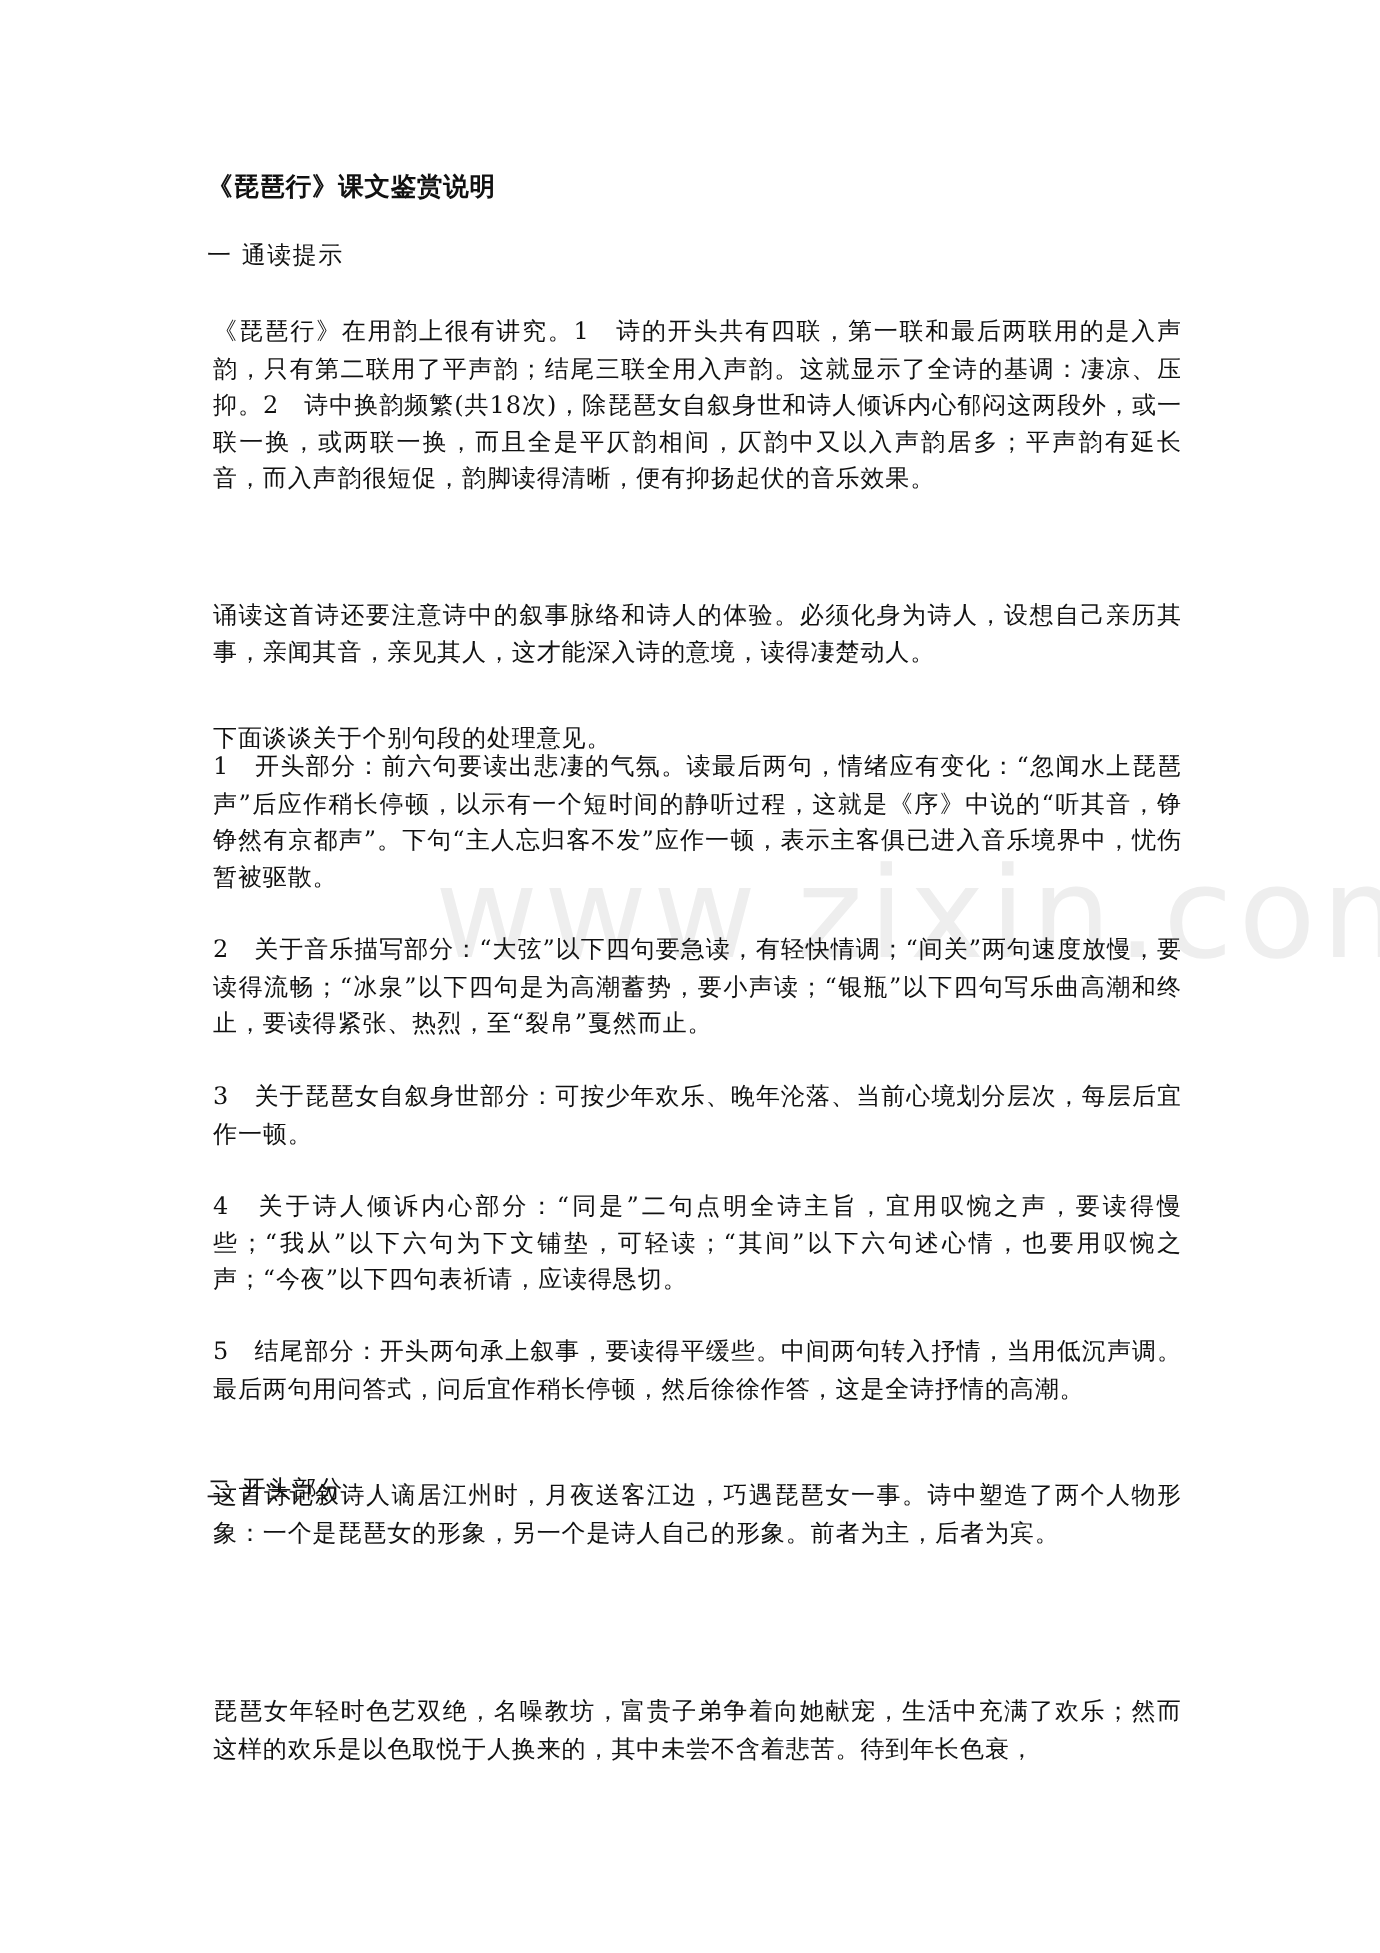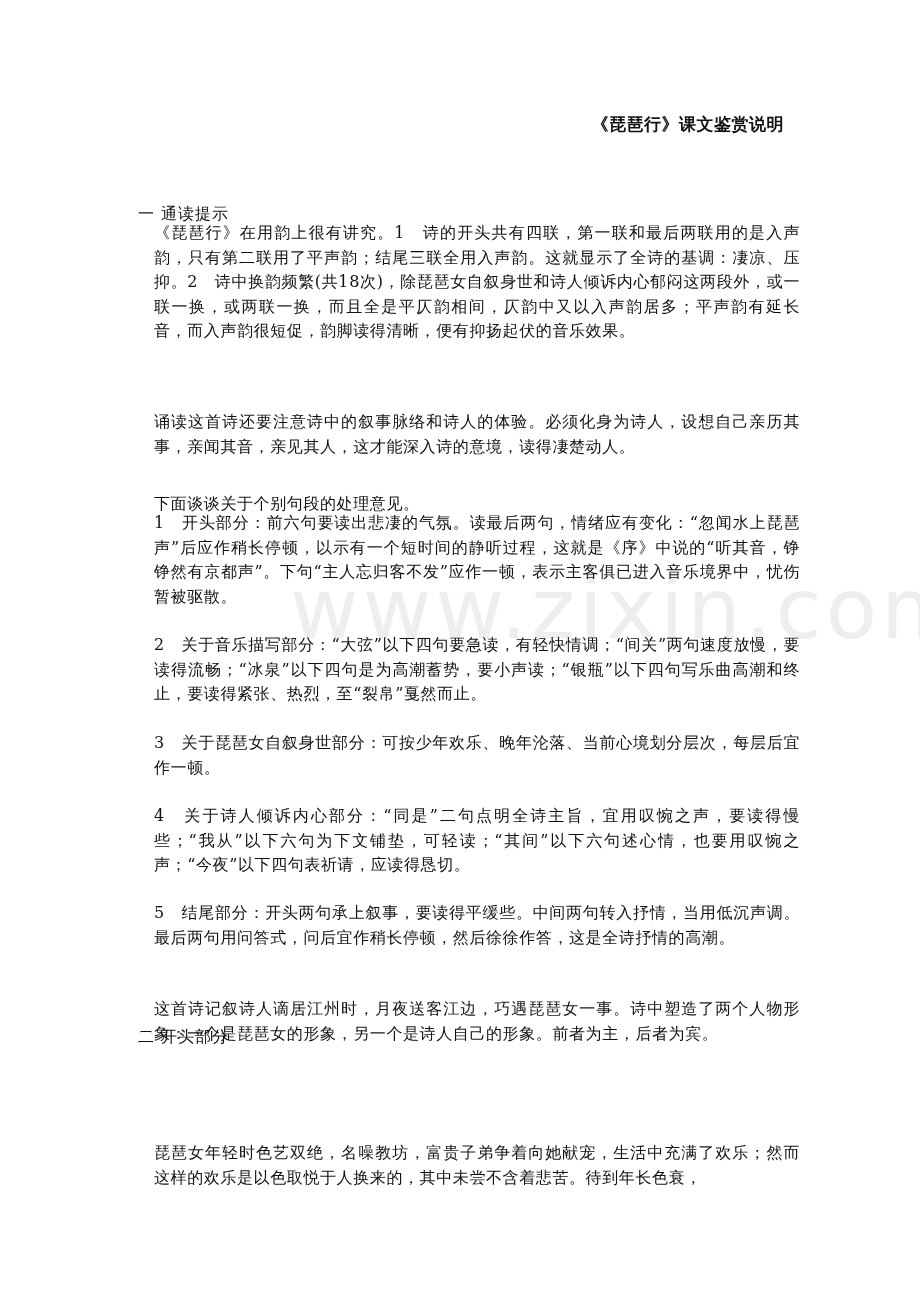--- a/index.html
+++ b/index.html
@@ -1,23 +1,23 @@
 <!DOCTYPE html>
 <html><head>
 <meta charset="utf-8">
 <style>
   html, body { margin: 0; padding: 0; background: #ffffff; }
   body { width: 920px; height: 1302px; position: relative; overflow: hidden;
          font-family: "DejaVu Serif", "Liberation Serif", serif; color: #111; }
   .page { position: absolute; left: 138px; top: 0; width: 646px; }
-  .title { position: absolute; top: 113px; left: 0; width: 646px; text-align: right;
+  .title { position: absolute; top: 113px; left: 0; width: 646px; text-align: left;
            font-size: 17px; font-weight: bold; font-family: "DejaVu Sans", sans-serif; letter-spacing: 0.5px; }
-  .heading { position: absolute; left: 0; font-size: 16px; letter-spacing: 1px; margin-top: 44px; }
+  .heading { position: absolute; left: 0; font-size: 16px; letter-spacing: 1px; }
   .para { position: absolute; left: 0; width: 646px; font-size: 16px; line-height: 24.5px;
-          text-align: justify; letter-spacing: 0.6px; margin: 16px; }
+          text-align: justify; letter-spacing: 0.6px; margin: 4px; }
   .watermark { position: absolute; left: 290px; top: 560px; font-size: 84px; color: #eeeeee;
                font-family: "DejaVu Sans", sans-serif; letter-spacing: 4px; pointer-events: none; z-index: 0;
                white-space: nowrap; }
   .page > * { z-index: 1; }
 </style>
 </head>
 <body>
 
 <div class="watermark">www.zixin.com.cn</div>
 

